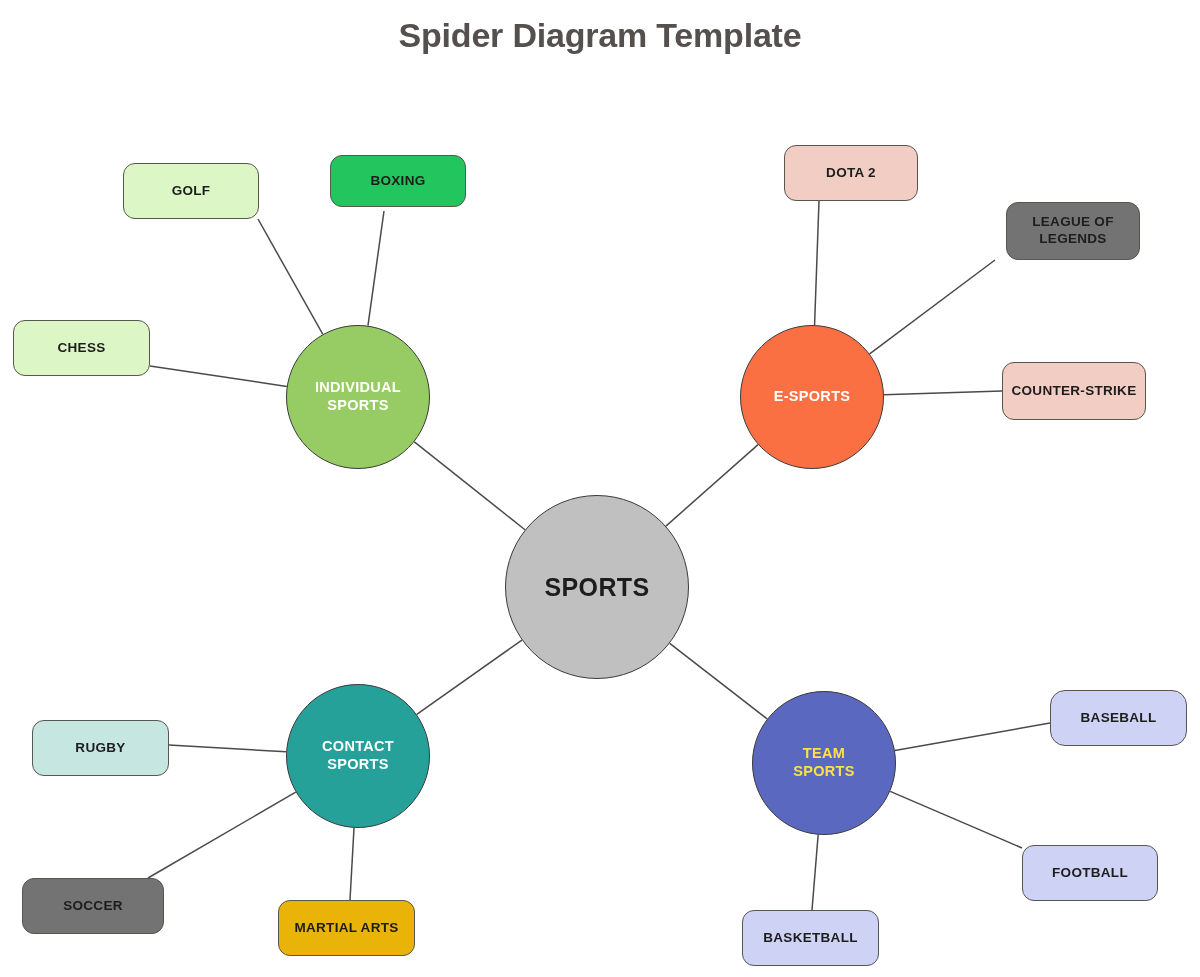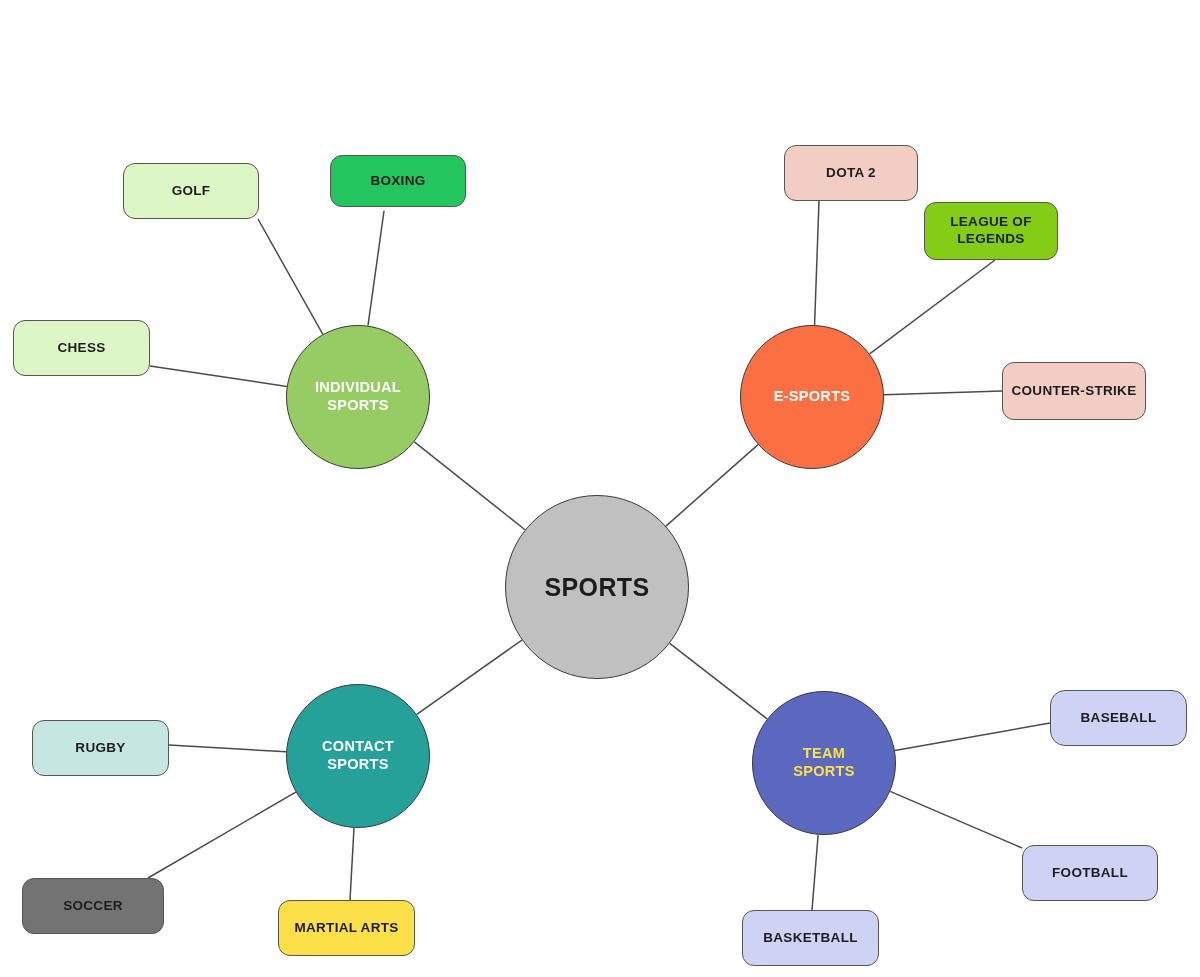--- a/index.html
+++ b/index.html
@@ -74,20 +74,21 @@
     line-height: 1.25;
     box-sizing: border-box;
     padding: 2px 6px;
   }
 </style>
 </head>
 <body>
 
 <div id="canvas">
 
+  <div class="title">Spider Diagram Template</div>
 
   <svg id="edges" viewBox="0 0 1200 977">
       <line x1="524.9840242089299" y1="529.7488058564714" x2="414.36032887996794" y2="441.8052823731963" stroke="#4a4a4a" stroke-width="1.5"></line>
       <line x1="665.9382758642655" y1="526.0778027246026" x2="758.0483058453575" y2="444.67824134596316" stroke="#4a4a4a" stroke-width="1.5"></line>
       <line x1="521.8825337307744" y1="640.1165347259378" x2="416.7875822976548" y2="714.4305380405705" stroke="#4a4a4a" stroke-width="1.5"></line>
       <line x1="669.7065521441043" y1="643.3715999002746" x2="767.0992200611358" y2="718.8830957302198" stroke="#4a4a4a" stroke-width="1.5"></line>
       <line x1="322.73468212733906" y1="334.2277341866635" x2="258" y2="219" stroke="#4a4a4a" stroke-width="1.5"></line>
       <line x1="367.96760459197105" y1="325.6932902266686" x2="384" y2="211" stroke="#4a4a4a" stroke-width="1.5"></line>
       <line x1="286.7865689334266" y1="386.3864597929626" x2="150" y2="366" stroke="#4a4a4a" stroke-width="1.5"></line>
       <line x1="814.5697901968937" y1="325.04587448697646" x2="819" y2="201" stroke="#4a4a4a" stroke-width="1.5"></line>
@@ -116,36 +117,36 @@
       </div>
       <div class="leaf" style="left: 13px; top: 320px; width: 137px; height: 56px; background: rgb(221, 246, 198);">
         <span>CHESS</span>
       </div>
       <div class="hub hub-branch" style="left: 740px; top: 325px; width: 144px; height: 144px; background: rgb(251, 112, 67); color: rgb(255, 255, 255);">
         <span>E-SPORTS</span>
       </div>
       <div class="leaf" style="left: 752px; top: 145px; width: 134px; height: 56px; background: rgb(242, 205, 196); margin-left: 32px;">
         <span>DOTA 2</span>
       </div>
-      <div class="leaf" style="left: 924px; top: 202px; width: 134px; height: 58px; background: #84cc16;">
+      <div class="leaf" style="left: 1006px; top: 202px; width: 134px; height: 58px; background: #737373;">
         <span>LEAGUE OF LEGENDS</span>
       </div>
       <div class="leaf" style="left: 1002px; top: 362px; width: 144px; height: 58px; background: rgb(242, 205, 196);">
         <span>COUNTER-STRIKE</span>
       </div>
       <div class="hub hub-branch" style="left: 286px; top: 684px; width: 144px; height: 144px; background: rgb(38, 161, 153); color: rgb(255, 255, 255);">
         <span>CONTACT<br>SPORTS</span>
       </div>
       <div class="leaf" style="left: 32px; top: 720px; width: 137px; height: 56px; background: rgb(198, 230, 225);">
         <span>RUGBY</span>
       </div>
       <div class="leaf" style="left: 22px; top: 878px; width: 142px; height: 56px; background: #737373;">
         <span>SOCCER</span>
       </div>
-      <div class="leaf" style="left: 278px; top: 900px; width: 137px; height: 56px; background: #fde047;">
+      <div class="leaf" style="left: 278px; top: 900px; width: 137px; height: 56px; background: #eab308;">
         <span>MARTIAL ARTS</span>
       </div>
       <div class="hub hub-branch" style="left: 752px; top: 691px; width: 144px; height: 144px; background: rgb(91, 104, 192); color: #fde047;">
         <span>TEAM<br>SPORTS</span>
       </div>
       <div class="leaf" style="left: 1050px; top: 690px; width: 137px; height: 56px; background: rgb(206, 211, 245); border-radius: 15px;">
         <span>BASEBALL</span>
       </div>
       <div class="leaf" style="left: 1022px; top: 845px; width: 136px; height: 56px; background: rgb(206, 211, 245);">
         <span>FOOTBALL</span>

